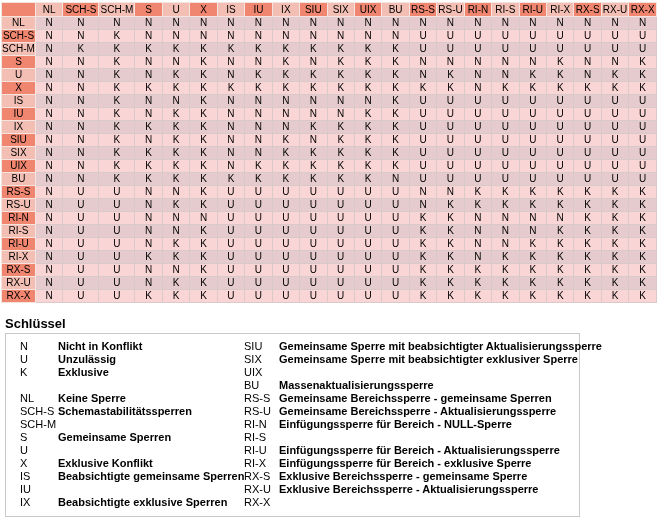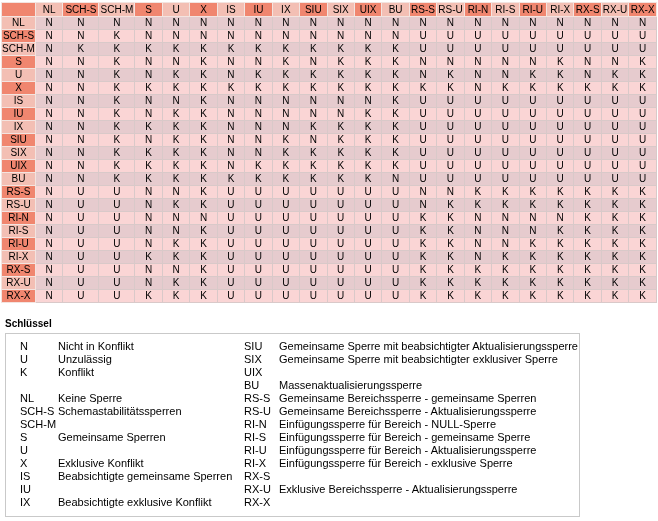--- a/index.html
+++ b/index.html
@@ -27,37 +27,37 @@
     overflow:hidden;white-space:nowrap;
   }
   table.matrix th{border:1px solid var(--th-border);}
   table.matrix td{border:1px solid var(--td-border);}
   table.matrix thead th{height:13px;line-height:13px;}
   th.hd{background:var(--header-dark);}
   th.hl{background:var(--header-light);}
   tr.rg td{background:var(--row-gray);}
   tr.rp td{background:var(--row-pink);}
   .legend-heading{
-    font-size:10px;font-weight:bold;
+    font-size:13px;font-weight:bold;
     margin:14px 0 3px 5px;line-height:13px;
   }
   .legend-box{
     width:573px;margin-left:5px;
     border:1px solid var(--legend-border);
     padding:6px 0 7px 0;
     display:flex;align-items:flex-start;
     font-size:11px;
   }
   .legend-col{display:flex;flex-direction:column;}
   .legend-col-left{width:238px;padding-left:14px;box-sizing:border-box;flex:none;}
   .legend-col-right{flex:1;}
   .legend-row{display:flex;line-height:13px;height:13px;white-space:nowrap;}
   .legend-col-left .term{width:38px;flex:none;}
   .legend-col-right .term{width:35px;flex:none;}
-  .def{flex:1;overflow:hidden;}
+  .def{flex:1;overflow:hidden;font-weight:bold;}
 </style>
 </head>
 <body>
 
 <div class="page">
 
   <table class="matrix">
     <colgroup id="matrix-cols">
         <col style="width: 34px;">
         <col>
@@ -671,21 +671,21 @@
         <div class="legend-row">
           <span class="term">N</span>
           <span class="def">Nicht in Konflikt</span>
         </div>
         <div class="legend-row">
           <span class="term">U</span>
           <span class="def">Unzulässig</span>
         </div>
         <div class="legend-row">
           <span class="term">K</span>
-          <span class="def">Konflikt</span>
+          <span class="def">Exklusive</span>
         </div>
         <div class="legend-row">
           <span class="term">&nbsp;</span>
           <span class="def"></span>
         </div>
         <div class="legend-row">
           <span class="term">NL</span>
           <span class="def">Keine Sperre</span>
         </div>
         <div class="legend-row">
@@ -708,21 +708,21 @@
         </div>
         <div class="legend-row">
           <span class="term">IS</span>
           <span class="def">Beabsichtigte gemeinsame Sperren</span>
         </div>
         <div class="legend-row">
           <span class="term">IU</span>
         </div>
         <div class="legend-row">
           <span class="term">IX</span>
-          <span class="def">Beabsichtigte exklusive Konflikt</span>
+          <span class="def">Beabsichtigte exklusive Sperren</span>
         </div>
       </div>
     <div class="legend-col legend-col-right" id="legend-right">
         <div class="legend-row">
           <span class="term">SIU</span>
           <span class="def">Gemeinsame Sperre mit beabsichtigter Aktualisierungssperre</span>
         </div>
         <div class="legend-row">
           <span class="term">SIX</span>
           <span class="def">Gemeinsame Sperre mit beabsichtigter exklusiver Sperre</span>
@@ -741,32 +741,32 @@
         <div class="legend-row">
           <span class="term">RS-U</span>
           <span class="def">Gemeinsame Bereichssperre - Aktualisierungssperre</span>
         </div>
         <div class="legend-row">
           <span class="term">RI-N</span>
           <span class="def">Einfügungssperre für Bereich - NULL-Sperre</span>
         </div>
         <div class="legend-row">
           <span class="term">RI-S</span>
-          <span class="def">Einfügungssperre für Bereich - gemeinsame Sperre</span>
         </div>
         <div class="legend-row">
           <span class="term">RI-U</span>
           <span class="def">Einfügungssperre für Bereich - Aktualisierungssperre</span>
         </div>
         <div class="legend-row">
           <span class="term">RI-X</span>
           <span class="def">Einfügungssperre für Bereich - exklusive Sperre</span>
         </div>
         <div class="legend-row">
           <span class="term">RX-S</span>
+          <span class="def">Exklusive Bereichssperre - gemeinsame Sperre</span>
         </div>
         <div class="legend-row">
           <span class="term">RX-U</span>
           <span class="def">Exklusive Bereichssperre - Aktualisierungssperre</span>
         </div>
         <div class="legend-row">
           <span class="term">RX-X</span>
         </div>
       </div>
   </div>

